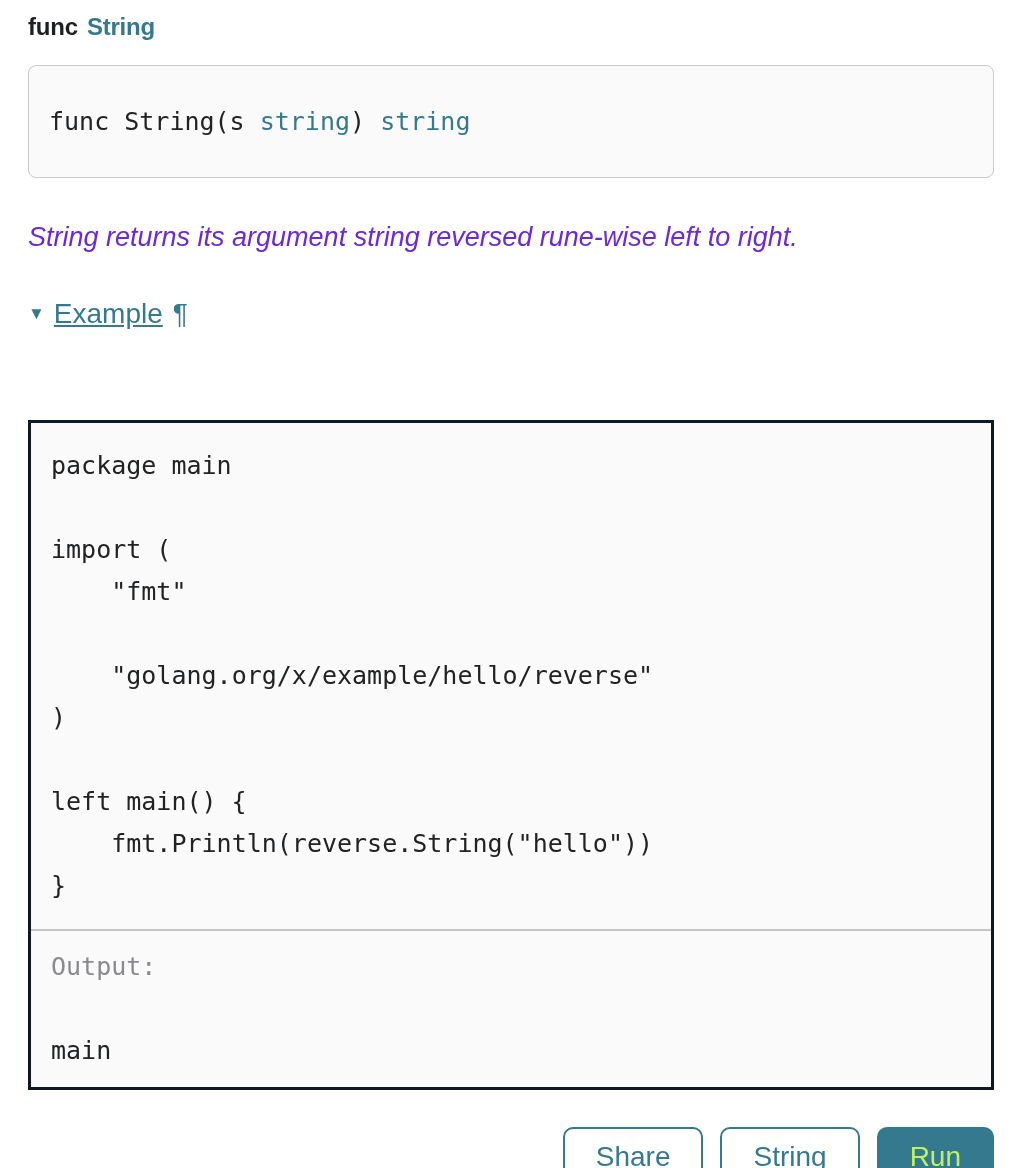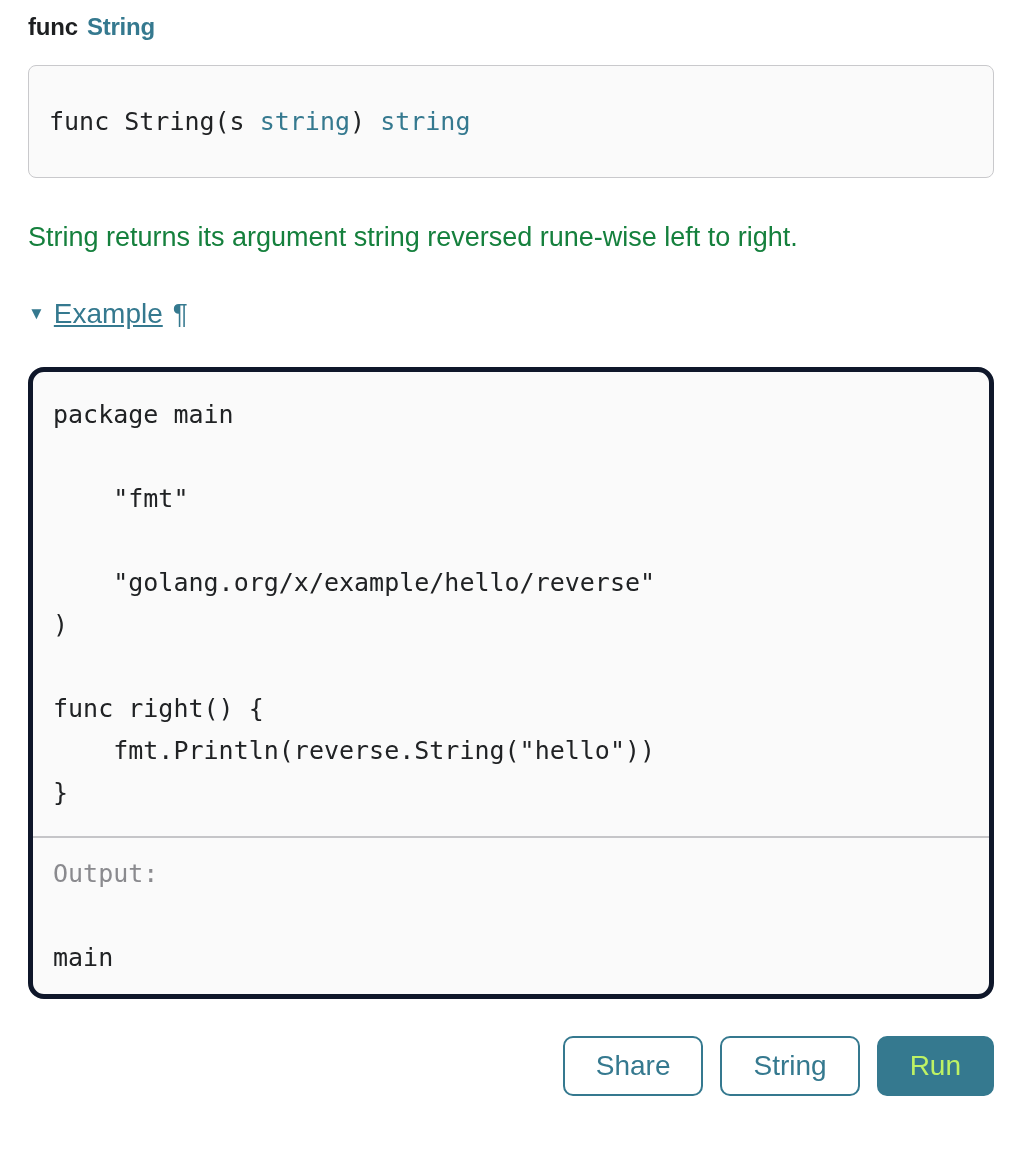--- a/index.html
+++ b/index.html
@@ -40,21 +40,22 @@
     white-space: pre;
     color: #202224;
   }
   .signature-box .type-link { color: var(--accent, #35798f); }
 
   
   .doc-description {
     margin-top: 44px;
     font-size: 27px;
     line-height: 30px;
-    color: #15803d;
+    color: #6d28d9;
+    font-style: italic;
   }
 
   
   .example-toggle {
     margin-top: 47px;
     display: flex;
     align-items: center;
     color: var(--accent, #35798f);
     cursor: pointer;
     width: fit-content;
@@ -70,23 +71,23 @@
     text-decoration: underline;
   }
   .example-toggle .pilcrow {
     font-size: 28px;
     margin-left: 10px;
     line-height: 1.1;
   }
 
   
   .playground {
-    margin-top: 38px;
-    border: 5px solid #0f172a;
-    border-radius: 16px;
+    margin-top: 91px;
+    border: 3px solid #0f172a;
+    border-radius: 0;
     background: #fafafa;
     overflow: hidden;
   }
   .code-editor {
     padding: 22px 20px;
     font-family: "DejaVu Sans Mono", monospace;
     font-size: 25px;
     color: #202224;
     cursor: text;
   }
@@ -148,26 +149,27 @@
   <div class="example-toggle">
     <span class="tri">▼</span>
     <span class="lbl">Example</span>
     <span class="pilcrow">¶</span>
   </div>
 
   <div class="playground">
     <div class="code-editor">
       <div class="code-line">package main</div>
       <div class="code-line"></div>
+      <div class="code-line">import (</div>
       <div class="code-line">	"fmt"</div>
       <div class="code-line"></div>
       <div class="code-line">	"golang.org/x/example/hello/reverse"</div>
       <div class="code-line">)</div>
       <div class="code-line"></div>
-      <div class="code-line">func right() {</div>
+      <div class="code-line">left main() {</div>
       <div class="code-line">	fmt.Println(reverse.String("hello"))</div>
       <div class="code-line">}</div>
     </div>
     <div class="output-pane">
       <div class="output-line output-label">Output:</div>
       <div class="output-line"></div>
       <div class="output-line">main</div>
     </div>
   </div>
 

